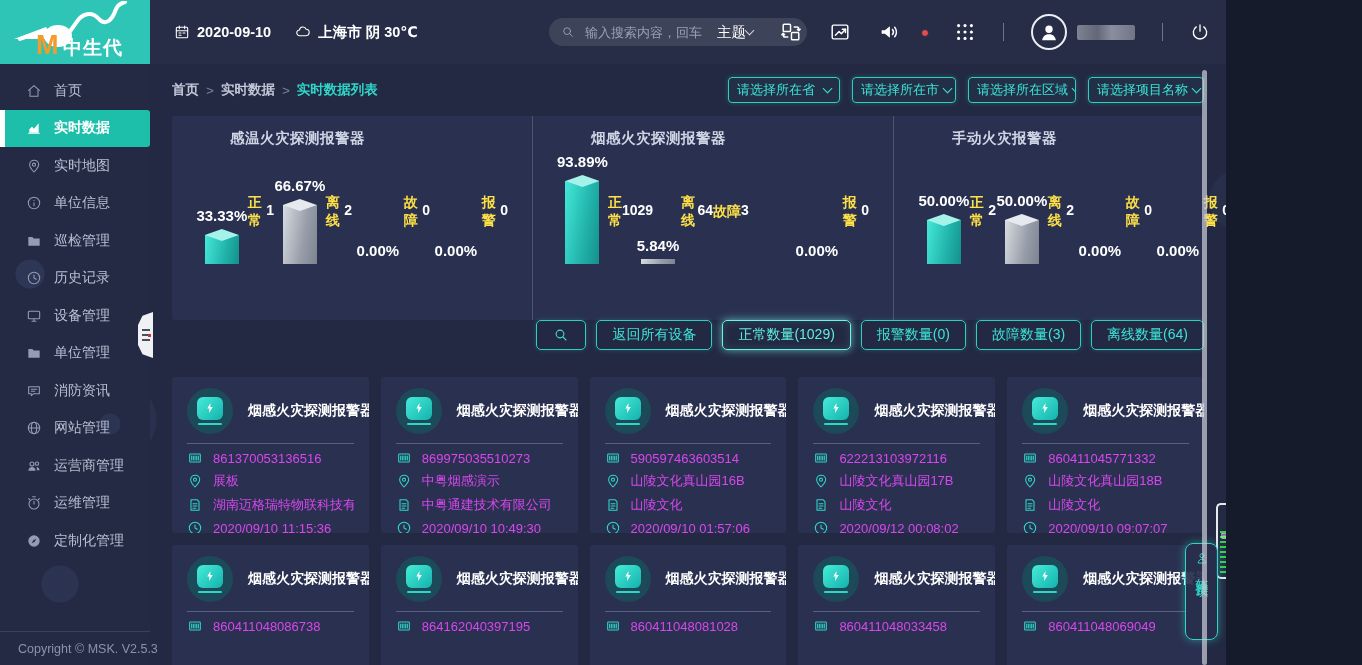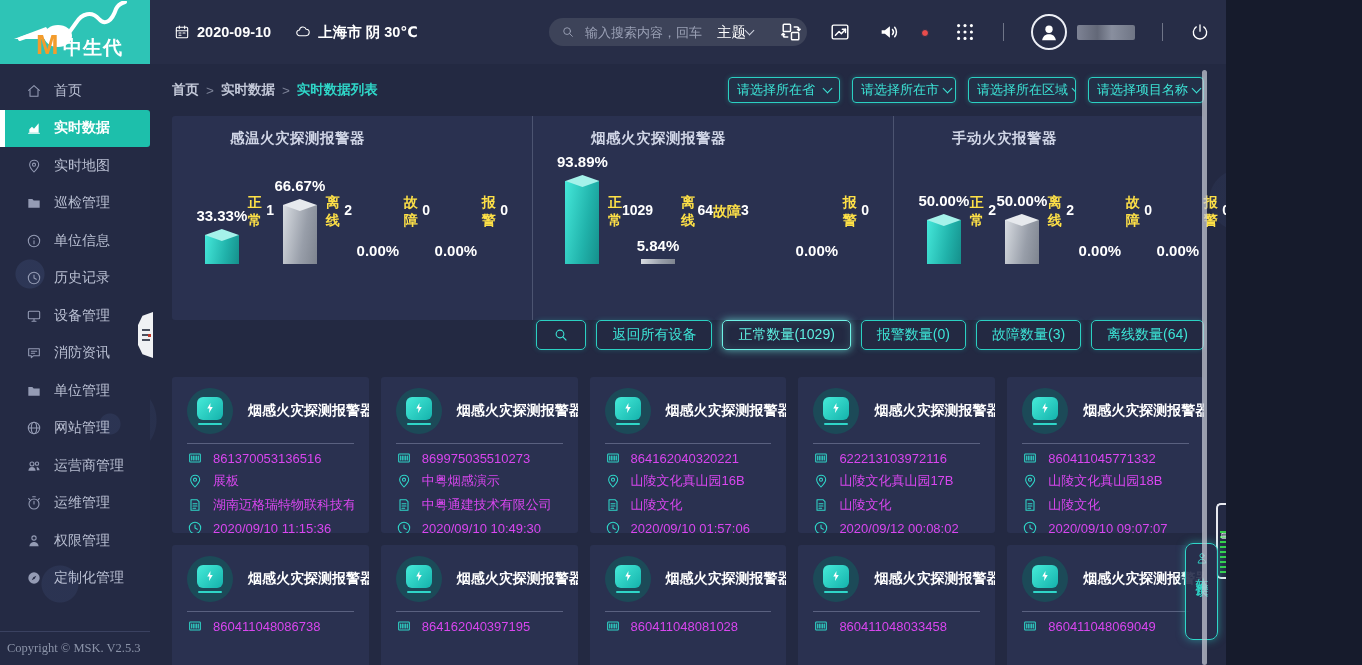--- a/index.html
+++ b/index.html
@@ -43,21 +43,21 @@
         background-image:radial-gradient(circle at 30px 210px,rgba(95,120,180,.16) 0 14px,transparent 15px),
                          radial-gradient(circle at 110px 360px,rgba(95,120,180,.13) 0 10px,transparent 11px),
                          radial-gradient(circle at 60px 520px,rgba(95,120,180,.12) 0 18px,transparent 19px);}
   .side-item{height:37.5px;display:flex;align-items:center;gap:12px;padding-left:26px;color:#b9bfd2;
              font-size:14px;cursor:pointer;}
   .side-item .ic{color:#949bb4;}
   .side-item.active{background:#1dbfab;color:#fff;font-weight:bold;border-left:5px solid #fff;
              padding-left:21px;border-radius:0 3px 3px 0;}
   .side-item.active .ic{color:#fff;}
   .copyright{position:absolute;bottom:0;left:0;width:150px;height:34px;border-top:1px solid #3a4160;
-             color:#8b93a8;font-size:12.5px;display:flex;align-items:center;padding-left:7px;white-space:nowrap;font-family:Liberation Serif, serif;}
+             color:#8b93a8;font-size:12.5px;display:flex;align-items:center;padding-left:18px;white-space:nowrap;}
   .collapse-tab{position:absolute;left:138px;top:312px;width:15px;height:46px;background:#f0f1f4;z-index:6;
              clip-path:polygon(100% 0,100% 100%,30% 92%,0 72%,0 28%,30% 8%);cursor:pointer;
              display:flex;align-items:center;justify-content:center;}
   .collapse-lines{width:8px;height:13px;
              background:repeating-linear-gradient(#4a4f5e 0 2px,transparent 2px 5px);position:relative;}
   .collapse-lines::after{content:"";position:absolute;right:-1px;top:5px;width:3px;height:3px;background:#c0392b;}
   
   .main{position:absolute;left:150px;top:64px;right:0;bottom:0;padding:0 22px;}
   .crumb-row{height:52px;display:flex;align-items:center;justify-content:space-between;}
   .breadcrumb{display:flex;align-items:center;gap:7px;font-size:13.5px;color:#c3c8d8;font-weight:bold;}
@@ -260,68 +260,68 @@
             <svg viewBox="0 0 24 24" fill="none" stroke="currentColor" stroke-width="1.6" stroke-linecap="round" stroke-linejoin="round">
               <path d="M12 21c-4-4.2-6.5-7.6-6.5-11A6.5 6.5 0 0 1 19 10c0 3.4-3 6.8-7 11z"></path>
               <circle cx="12" cy="10" r="2.3"></circle>
             </svg>
           </span>
           <span>实时地图</span>
         </div>
         <div class="side-item">
           <span class="ic ic16">
             <svg viewBox="0 0 24 24" fill="none" stroke="currentColor" stroke-width="1.6" stroke-linecap="round" stroke-linejoin="round">
-              <path d="M3.5 6h6l2 2.2H20.5V19h-17z" fill="currentColor" stroke="none"></path>
-            </svg>
-          </span>
-          <span>巡检管理</span>
-        </div>
-        <div class="side-item">
-          <span class="ic ic16">
-            <svg viewBox="0 0 24 24" fill="none" stroke="currentColor" stroke-width="1.6" stroke-linecap="round" stroke-linejoin="round">
               <circle cx="12" cy="12" r="8.5"></circle>
               <path d="M12 8v.3M12 11.5V16"></path>
             </svg>
           </span>
           <span>单位信息</span>
         </div>
         <div class="side-item">
           <span class="ic ic16">
             <svg viewBox="0 0 24 24" fill="none" stroke="currentColor" stroke-width="1.6" stroke-linecap="round" stroke-linejoin="round">
+              <path d="M3.5 6h6l2 2.2H20.5V19h-17z" fill="currentColor" stroke="none"></path>
+            </svg>
+          </span>
+          <span>巡检管理</span>
+        </div>
+        <div class="side-item">
+          <span class="ic ic16">
+            <svg viewBox="0 0 24 24" fill="none" stroke="currentColor" stroke-width="1.6" stroke-linecap="round" stroke-linejoin="round">
               <circle cx="12" cy="12" r="8.5"></circle>
               <path d="M12 7.5V12l3.4 2"></path>
             </svg>
           </span>
           <span>历史记录</span>
         </div>
         <div class="side-item">
           <span class="ic ic16">
             <svg viewBox="0 0 24 24" fill="none" stroke="currentColor" stroke-width="1.6" stroke-linecap="round" stroke-linejoin="round">
               <rect x="3.5" y="5" width="17" height="11" rx="1.5"></rect>
               <path d="M9 20h6M12 16.5V20"></path>
             </svg>
           </span>
           <span>设备管理</span>
         </div>
         <div class="side-item">
           <span class="ic ic16">
             <svg viewBox="0 0 24 24" fill="none" stroke="currentColor" stroke-width="1.6" stroke-linecap="round" stroke-linejoin="round">
+              <path d="M3.5 6h6l2 2.2H20.5V19h-17z" fill="currentColor" stroke="none"></path>
+            </svg>
+          </span>
+          <span>单位管理</span>
+        </div>
+        <div class="side-item">
+          <span class="ic ic16">
+            <svg viewBox="0 0 24 24" fill="none" stroke="currentColor" stroke-width="1.6" stroke-linecap="round" stroke-linejoin="round">
               <path d="M4 5.5h16V16h-8.5L8 19v-3H4z"></path>
               <path d="M8 9.5h8M8 12.5h5"></path>
             </svg>
           </span>
           <span>消防资讯</span>
-        </div>
-        <div class="side-item">
-          <span class="ic ic16">
-            <svg viewBox="0 0 24 24" fill="none" stroke="currentColor" stroke-width="1.6" stroke-linecap="round" stroke-linejoin="round">
-              <path d="M3.5 6h6l2 2.2H20.5V19h-17z" fill="currentColor" stroke="none"></path>
-            </svg>
-          </span>
-          <span>单位管理</span>
         </div>
         <div class="side-item">
           <span class="ic ic16">
             <svg viewBox="0 0 24 24" fill="none" stroke="currentColor" stroke-width="1.6" stroke-linecap="round" stroke-linejoin="round">
               <circle cx="12" cy="12" r="8.5"></circle>
               <ellipse cx="12" cy="12" rx="4" ry="8.5"></ellipse>
               <path d="M3.5 12h17"></path>
             </svg>
           </span>
           <span>网站管理</span>
@@ -338,29 +338,20 @@
           <span>运营商管理</span>
         </div>
         <div class="side-item">
           <span class="ic ic16">
             <svg viewBox="0 0 24 24" fill="none" stroke="currentColor" stroke-width="1.6" stroke-linecap="round" stroke-linejoin="round">
               <circle cx="12" cy="13.5" r="7.5"></circle>
               <path d="M12 9.5v4M10 2.5h4M5.5 7 4 5.5M18.5 7 20 5.5"></path>
             </svg>
           </span>
           <span>运维管理</span>
-        </div>
-        <div class="side-item">
-          <span class="ic ic16">
-            <svg viewBox="0 0 24 24" fill="none" stroke="currentColor" stroke-width="1.6" stroke-linecap="round" stroke-linejoin="round">
-              <circle cx="12" cy="7.5" r="3.2"></circle>
-              <path d="M5 20c.8-5 4-6.5 7-6.5s6.2 1.5 7 6.5z" fill="currentColor" stroke="none"></path>
-            </svg>
-          </span>
-          <span>权限管理</span>
         </div>
         <div class="side-item">
           <span class="ic ic16">
             <svg viewBox="0 0 24 24" fill="none" stroke="currentColor" stroke-width="1.6" stroke-linecap="round" stroke-linejoin="round">
               <circle cx="12" cy="12" r="8.5" fill="currentColor" stroke="none"></circle>
               <path d="M15.5 8.5 13 13l-4.5 2.5L11 11z" fill="#242a44" stroke="none"></path>
             </svg>
           </span>
           <span>定制化管理</span>
         </div>
@@ -660,21 +651,21 @@
       <div class="card-title">烟感火灾探测报警器</div>
     </div>
     <div class="card-divider"></div>
           <div class="card-row">
        <span class="ic ic16">
               <svg viewBox="0 0 24 24" fill="none" stroke="currentColor" stroke-width="1.6" stroke-linecap="round" stroke-linejoin="round">
                 <rect x="4" y="6" width="16" height="12" rx="1"></rect>
                 <path d="M7 9v6M9.5 9v6M12 9v6M14.5 9v6M17 9v6"></path>
               </svg>
             </span>
-       <span>864162040320221</span>
+       <span>590597463603514</span>
      </div>
           <div class="card-row">
        <span class="ic ic16">
               <svg viewBox="0 0 24 24" fill="none" stroke="currentColor" stroke-width="1.6" stroke-linecap="round" stroke-linejoin="round">
                 <path d="M12 21c-4-4.2-6.5-7.6-6.5-11A6.5 6.5 0 0 1 19 10c0 3.4-3 6.8-7 11z"></path>
                 <circle cx="12" cy="10" r="2.3"></circle>
               </svg>
             </span>
        <span>山陵文化真山园16B</span>
      </div>

